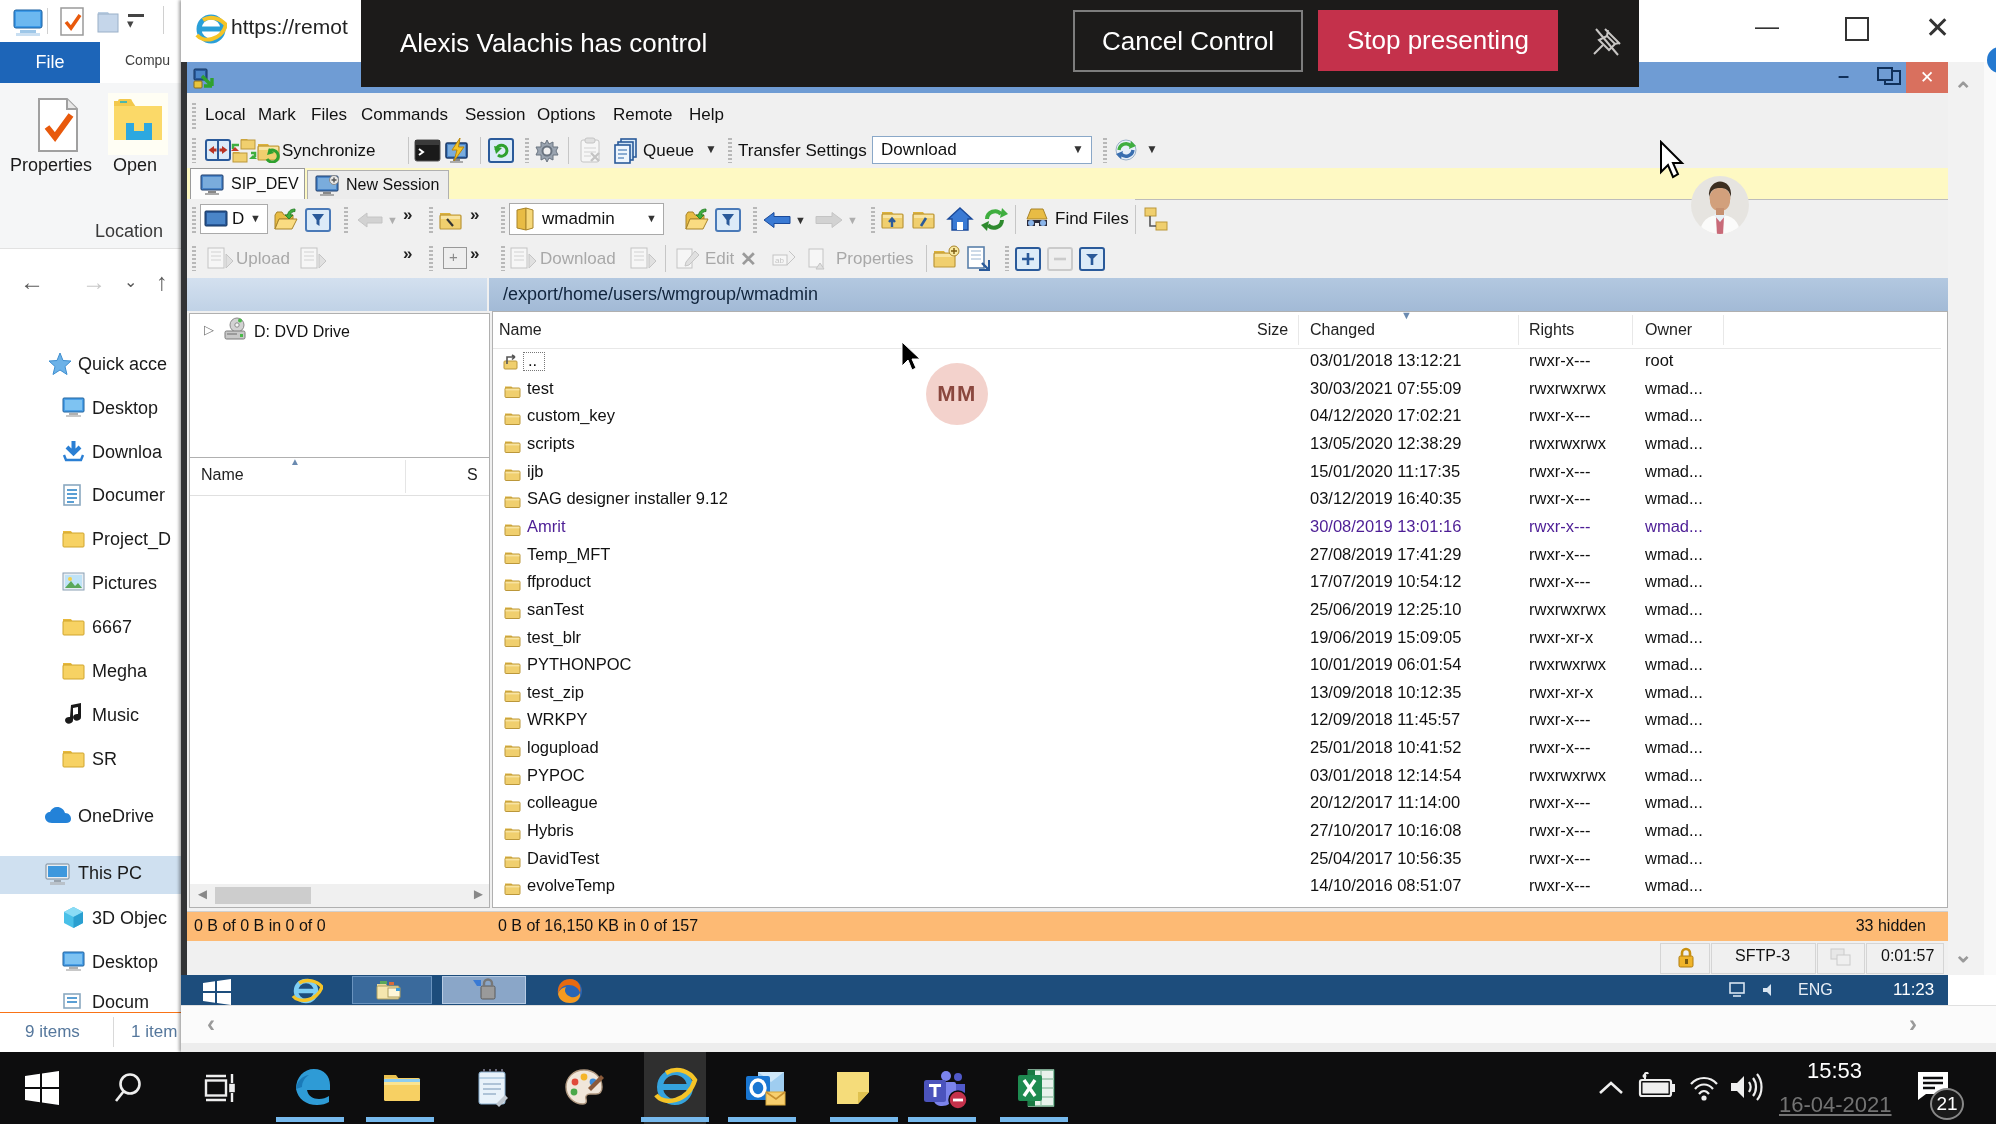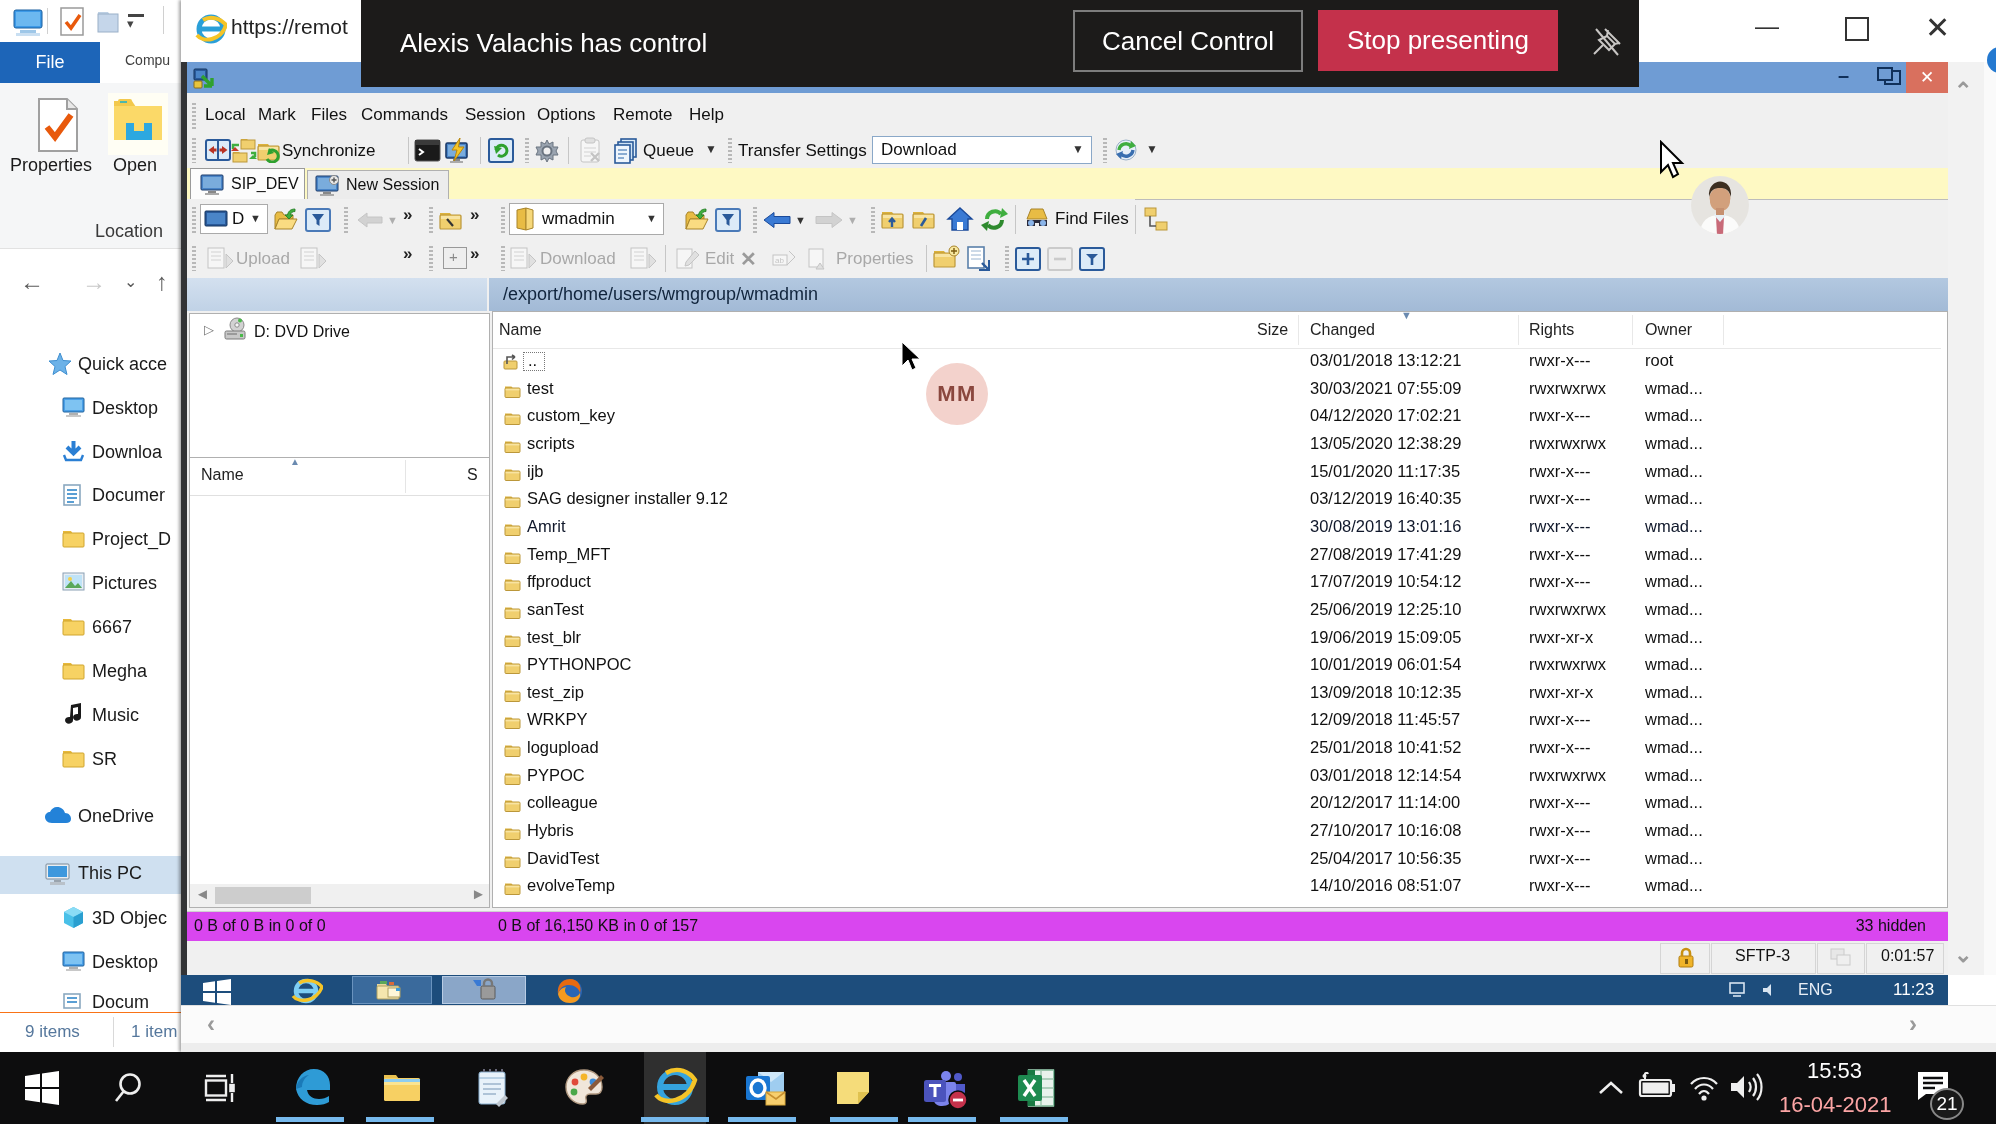--- a/index.html
+++ b/index.html
@@ -602,21 +602,21 @@
 </div>
 <div class="abs" style="left:0;top:175.2px;width:1448px;height:27.6px;font-size:16.5px;color:#111;">
 <svg class="abs" style="left:11px;top:5px;" width="17" height="16" viewBox="0 0 17 16">
                 <use href="#fold"></use>
               </svg>
 <div class="abs txt" style="left:34px;top:2px;">SAG designer installer 9.12</div>
 <div class="abs txt" style="left:817px;top:2px;">03/12/2019 16:40:35</div>
 <div class="abs txt" style="left:1036px;top:2px;">rwxr-x---</div>
 <div class="abs txt" style="left:1152px;top:2px;">wmad...</div>
 </div>
-<div class="abs" style="left:0;top:202.9px;width:1448px;height:27.6px;font-size:16.5px;color:#0f172a;">
+<div class="abs" style="left:0;top:202.9px;width:1448px;height:27.6px;font-size:16.5px;color:#4c1d95;">
 <svg class="abs" style="left:11px;top:5px;" width="17" height="16" viewBox="0 0 17 16">
                 <use href="#fold"></use>
               </svg>
 <div class="abs txt" style="left:34px;top:2px;">Amrit</div>
 <div class="abs txt" style="left:817px;top:2px;">30/08/2019 13:01:16</div>
 <div class="abs txt" style="left:1036px;top:2px;">rwxr-x---</div>
 <div class="abs txt" style="left:1152px;top:2px;">wmad...</div>
 </div>
 <div class="abs" style="left:0;top:230.5px;width:1448px;height:27.6px;font-size:16.5px;color:#111;">
 <svg class="abs" style="left:11px;top:5px;" width="17" height="16" viewBox="0 0 17 16">
@@ -734,21 +734,21 @@
 <div class="abs txt" style="left:817px;top:2px;">14/10/2016 08:51:07</div>
 <div class="abs txt" style="left:1036px;top:2px;">rwxr-x---</div>
 <div class="abs txt" style="left:1152px;top:2px;">wmad...</div>
 </div>
 <div class="abs" style="left:0;top:590.0px;width:1448px;height:10px;overflow:hidden;">
               <svg class="abs" style="left:11px;top:5px;" width="17" height="16" viewBox="0 0 17 16">
                 <use href="#fold"></use>
               </svg>
             </div>
 </div>
-<div class="abs" style="left:0;top:849px;width:1761px;height:30px;background:#d946ef;border-top:1px solid #d0d0d0;font-size:16px;color:#111;">
+<div class="abs" style="left:0;top:849px;width:1761px;height:30px;background:#fdba74;border-top:1px solid #d0d0d0;font-size:16px;color:#111;">
 <div class="abs txt" style="left:7px;top:5px;">0 B of 0 B in 0 of 0</div>
 <div class="abs txt" style="left:311px;top:5px;">0 B of 16,150 KB in 0 of 157</div>
 <div class="abs txt" style="right:22px;top:5px;">33 hidden</div>
 </div>
 <div class="abs" style="left:0;top:879px;width:1761px;height:34px;background:#f0f0f0;font-size:16px;color:#111;">
 <div class="abs" style="left:1473px;top:2px;width:48px;height:29px;border:1px solid #d5d5d5;"></div>
 <svg class="abs" style="left:1489px;top:5px;" width="20" height="23" viewBox="0 0 20 23">
               <rect x="3" y="10" width="14" height="11" rx="1.5" fill="#f0b429" stroke="#b07d10"></rect>
               <path d="M6 10 V7 a4 4 0 0 1 8 0 V10" stroke="#c89010" stroke-width="2.6" fill="none"></path>
               <rect x="9" y="13" width="3" height="5" fill="#7a5a10"></rect>
@@ -952,21 +952,21 @@
         </g>
         <circle cx="16" cy="26" r="2.6" fill="#eee"></circle>
       </svg>
 <svg class="abs" style="left:1728px;top:20px;" width="36" height="30" viewBox="0 0 36 30">
         <path d="M3 11 L9 11 L16 4 L16 26 L9 19 L3 19 Z" fill="#eee"></path>
         <path d="M21 10 C 23 13, 23 17, 21 20" fill="none" stroke="#eee" stroke-width="2.2"></path>
         <path d="M25 6 C 29 11, 29 19, 25 24" fill="none" stroke="#eee" stroke-width="2.2"></path>
         <path d="M29 2 C 35 9, 35 21, 29 28" fill="none" stroke="#eee" stroke-width="2.2"></path>
       </svg>
 <div class="abs txt" style="left:1807px;top:6px;font-size:22px;color:#fff;">15:53</div>
-<div class="abs txt" style="left:1779px;top:40px;font-size:22px;color:#fca5a5;">16-04-2021</div>
+<div class="abs txt" style="left:1779px;top:40px;font-size:22px;color:#737373;text-decoration:underline;">16-04-2021</div>
 <svg class="abs" style="left:1916px;top:18px;" width="34" height="32" viewBox="0 0 34 32">
         <path d="M2 2 L32 2 L32 24 L10 24 L2 30 Z" fill="#fff"></path>
         <path d="M7 8 H27 M7 13 H27 M7 18 H19" stroke="#0d0d0e" stroke-width="2.6"></path>
       </svg>
 <div class="abs" style="left:1930px;top:36px;width:34px;height:32px;border-radius:50%;background:#1a1a1a;border:2px solid #888;box-sizing:border-box;color:#fff;font-size:19px;text-align:center;line-height:28px;">21</div>
       <div class="abs" style="left:276px;top:65px;width:68px;height:5px;background:#76b9ed;"></div>
       <div class="abs" style="left:366px;top:65px;width:68px;height:5px;background:#76b9ed;"></div>
       <div class="abs" style="left:641px;top:65px;width:68px;height:5px;background:#76b9ed;"></div>
       <div class="abs" style="left:728px;top:65px;width:68px;height:5px;background:#76b9ed;"></div>
       <div class="abs" style="left:830px;top:65px;width:68px;height:5px;background:#76b9ed;"></div>

